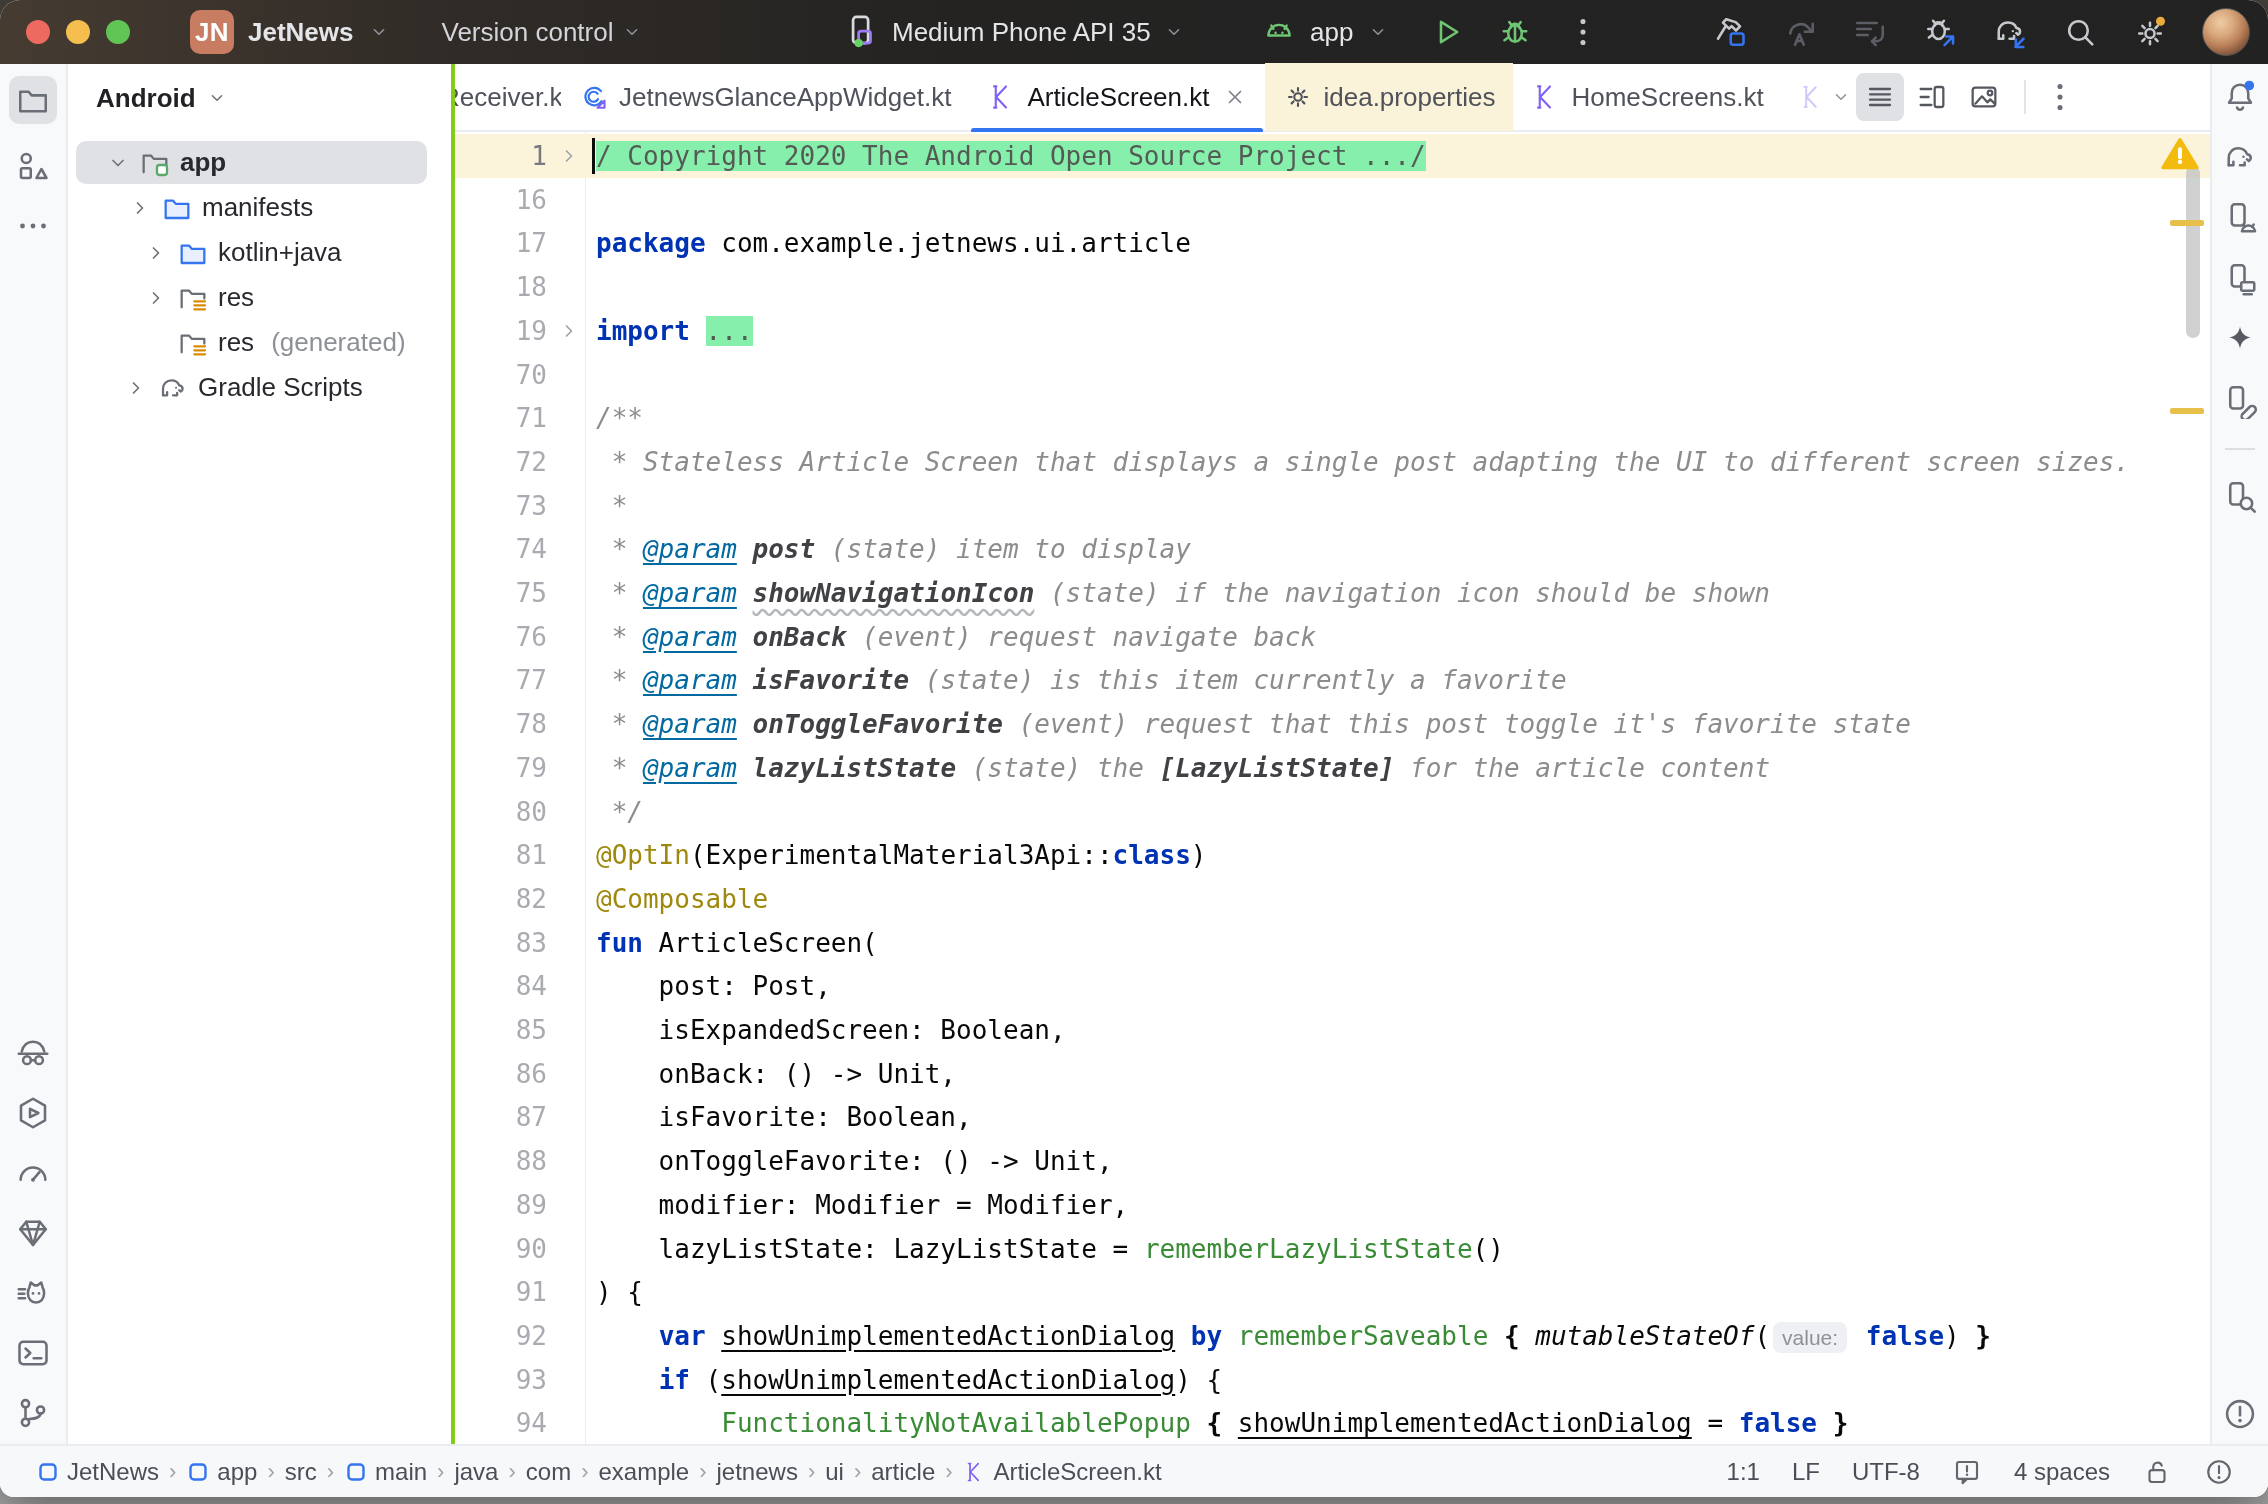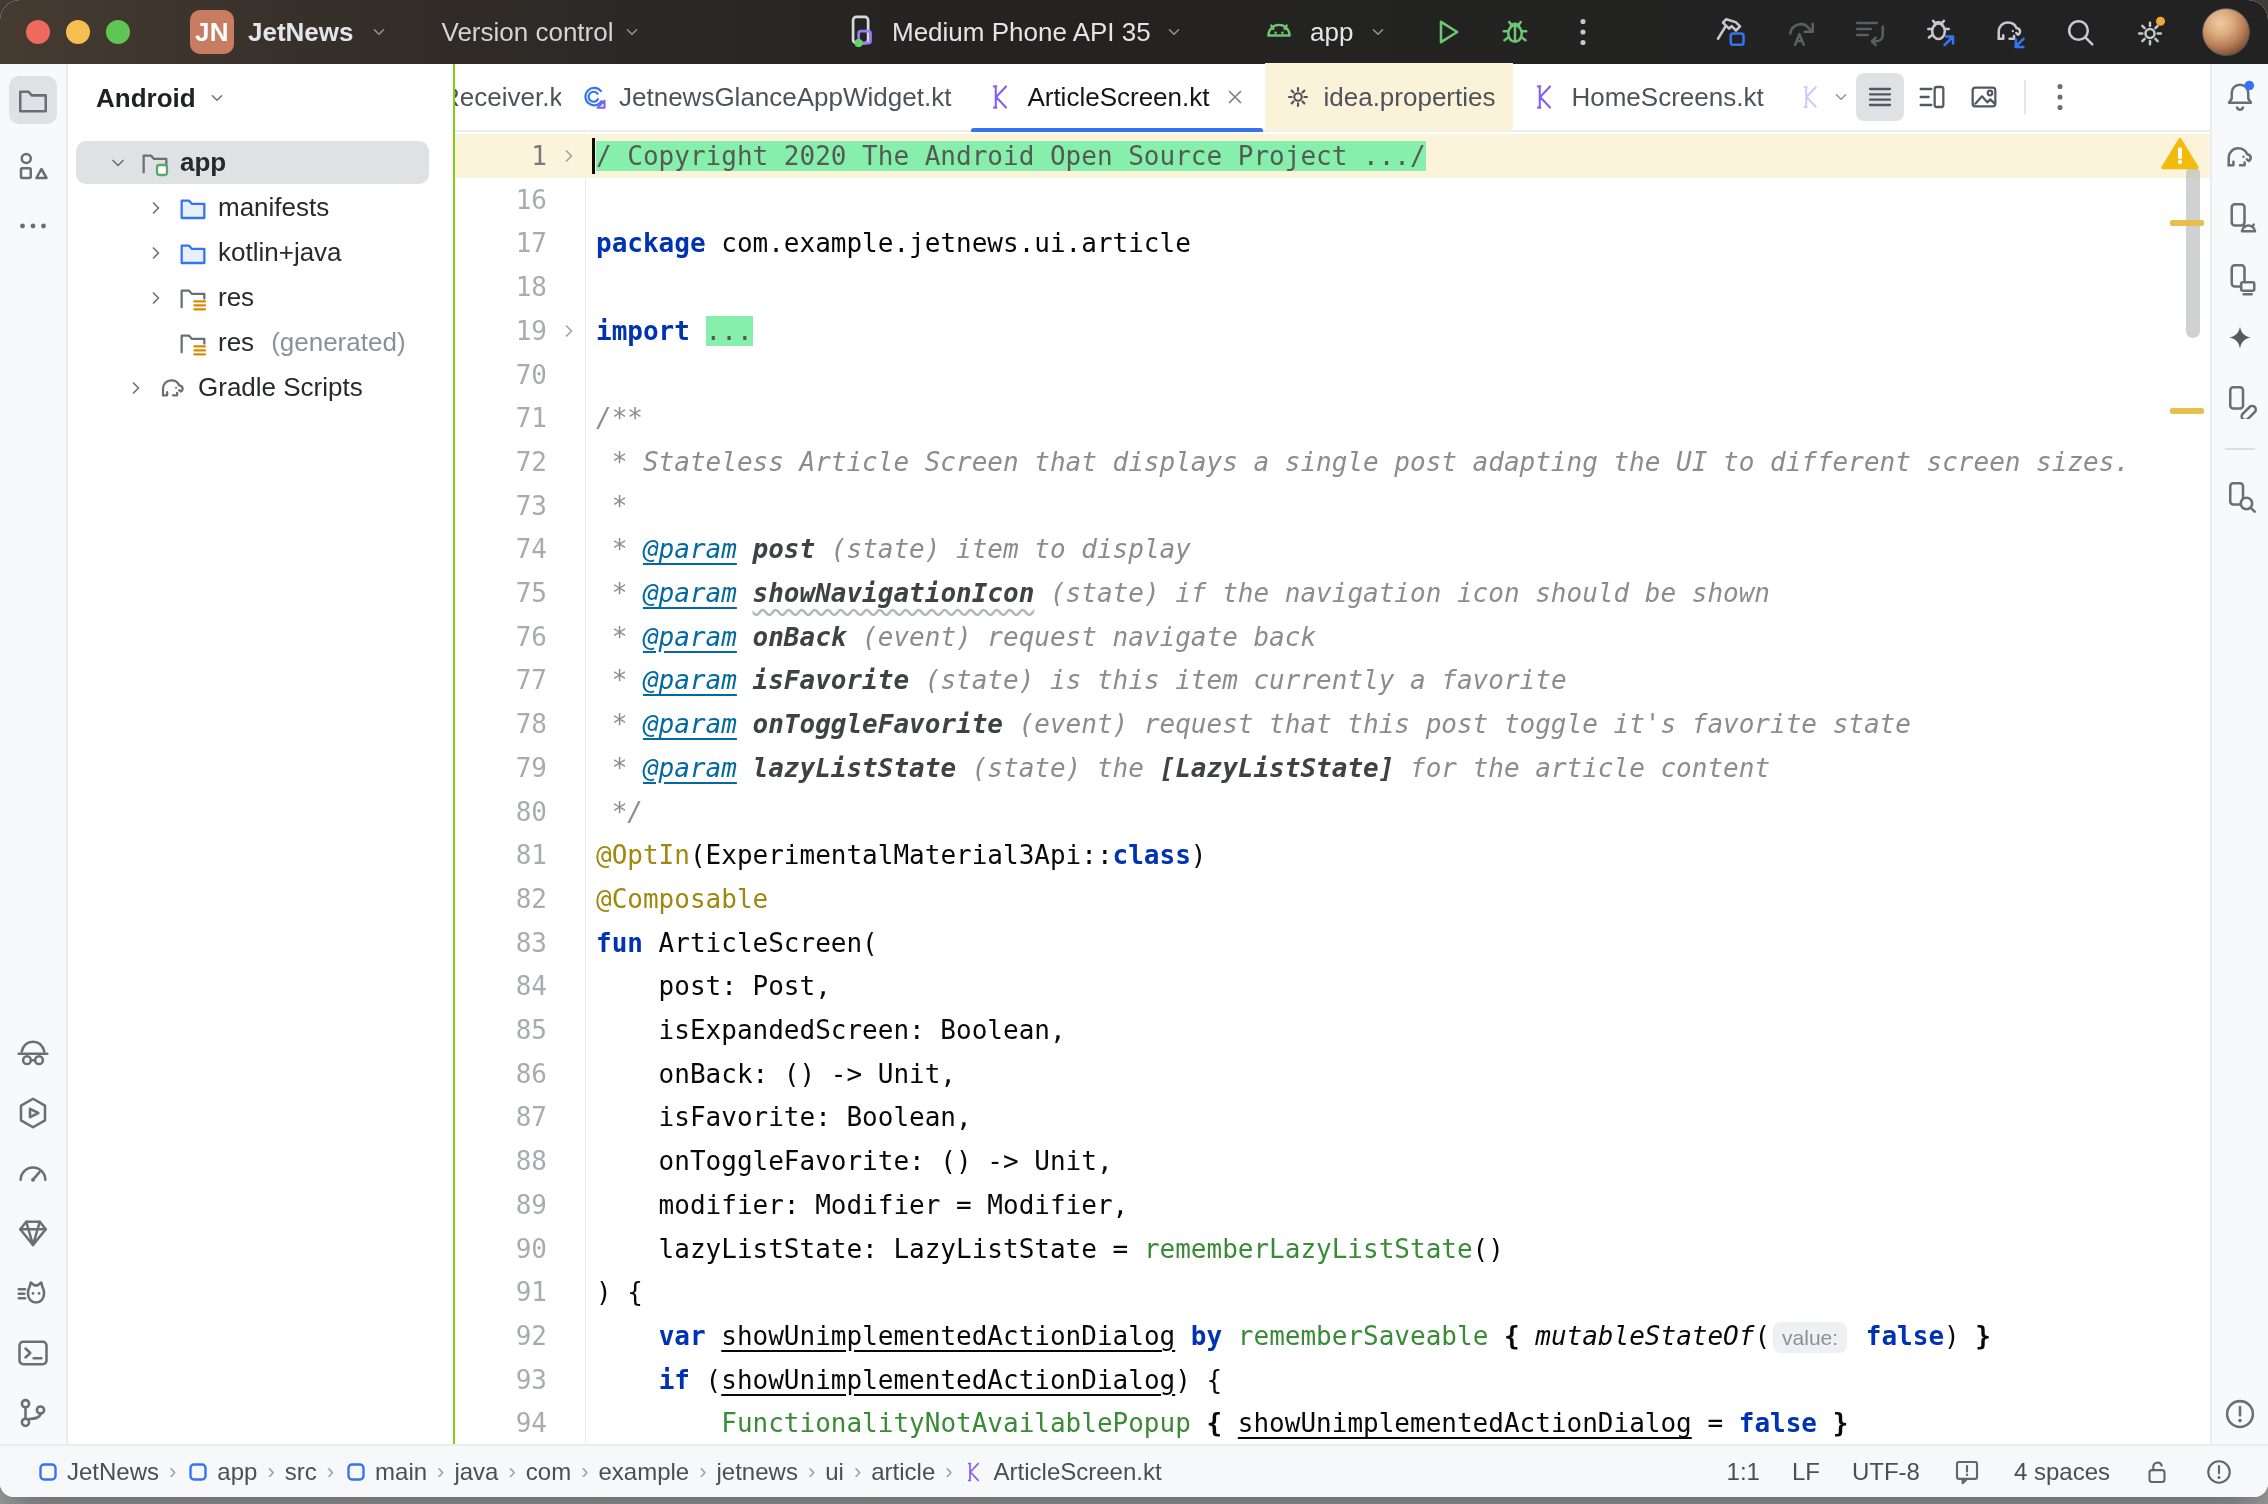--- a/index.html
+++ b/index.html
@@ -28,21 +28,21 @@
   .avatar{width:46px;height:46px;border-radius:50%;background:radial-gradient(circle at 38% 30%,#f0cba4 0%,#d9a97e 30%,#b97f58 55%,#7c5138 78%,#553826 100%);border:1px solid #555;}
 
   
   .main{position:absolute;top:64px;left:0;right:0;bottom:53px;display:flex;}
   .lstrip{width:68px;background:#f8f9fa;border-right:2px solid #ebecf0;display:flex;flex-direction:column;align-items:center;padding:12px 0 13px;gap:24px;box-sizing:border-box;}
   .si{width:36px;height:36px;color:#6a6e76;}
   .si-btn{width:48px;height:48px;border-radius:10px;display:flex;align-items:center;justify-content:center;color:#5c6067;}
   .si-btn.active{background:#dfe1e5;}
   .vspacer{flex:1;}
 
-  .panel{width:387px;background:#fff;border-right:2px solid #84cc16;box-sizing:border-box;display:flex;flex-direction:column;}
+  .panel{width:387px;background:#fff;border-right:4px solid #84cc16;box-sizing:border-box;display:flex;flex-direction:column;}
   .panel-h{height:68px;display:flex;align-items:center;padding-left:28px;gap:10px;font-size:26px;font-weight:600;color:#1f2125;}
   .tree{padding-top:8px;}
   .trow{position:relative;height:45px;display:flex;align-items:center;font-size:26px;color:#27292e;}
   .trow .rowin{position:relative;display:flex;align-items:center;gap:9px;z-index:1;}
   .trow.selected::before{content:"";position:absolute;left:8px;right:24px;top:1px;bottom:1px;background:#dfe1e5;border-radius:10px;}
   .tchev{width:24px;height:24px;color:#6f7379;}
   .tchev.empty{visibility:hidden;}
   .ticon{width:32px;height:32px;color:#6a6e76;}
   .tbold{font-weight:600;}
   .tsuffix{color:#8d9097;margin-left:8px;}
@@ -332,21 +332,21 @@
                 <span class="ic ticon">
                   <svg viewBox="0 0 24 24" fill="none" stroke="currentColor" stroke-width="1.7" stroke-linecap="round" stroke-linejoin="round">
                     <path d="M3.5 19v-12.5h5.6l2 2.4h9.4v5"></path>
                     <rect x="13.5" y="13.5" width="7.5" height="7.5" rx="1.8" fill="#fff" stroke="#59a869"></rect>
                   </svg>
                 </span>
                 <span class="tbold">app</span>
               </div>
             </div>
             <div class="trow">
-              <div class="rowin" style="padding-left: 76px;">
+              <div class="rowin" style="padding-left: 60px;">
                 <span class="ic tchev">
                   <svg viewBox="0 0 24 24" fill="none" stroke="currentColor" stroke-width="1.7" stroke-linecap="round" stroke-linejoin="round">
                     <path d="M9.5 7l5 5-5 5"></path>
                   </svg>
                 </span>
                 <span class="ic ticon">
                   <svg viewBox="0 0 24 24" fill="none" stroke="currentColor" stroke-width="1.7" stroke-linecap="round" stroke-linejoin="round">
                     <path d="M3.5 19.5v-13h5.6l2 2.4h9.4v10.6z" stroke="#3574f0" fill="#e8effe"></path>
                   </svg>
                 </span>

